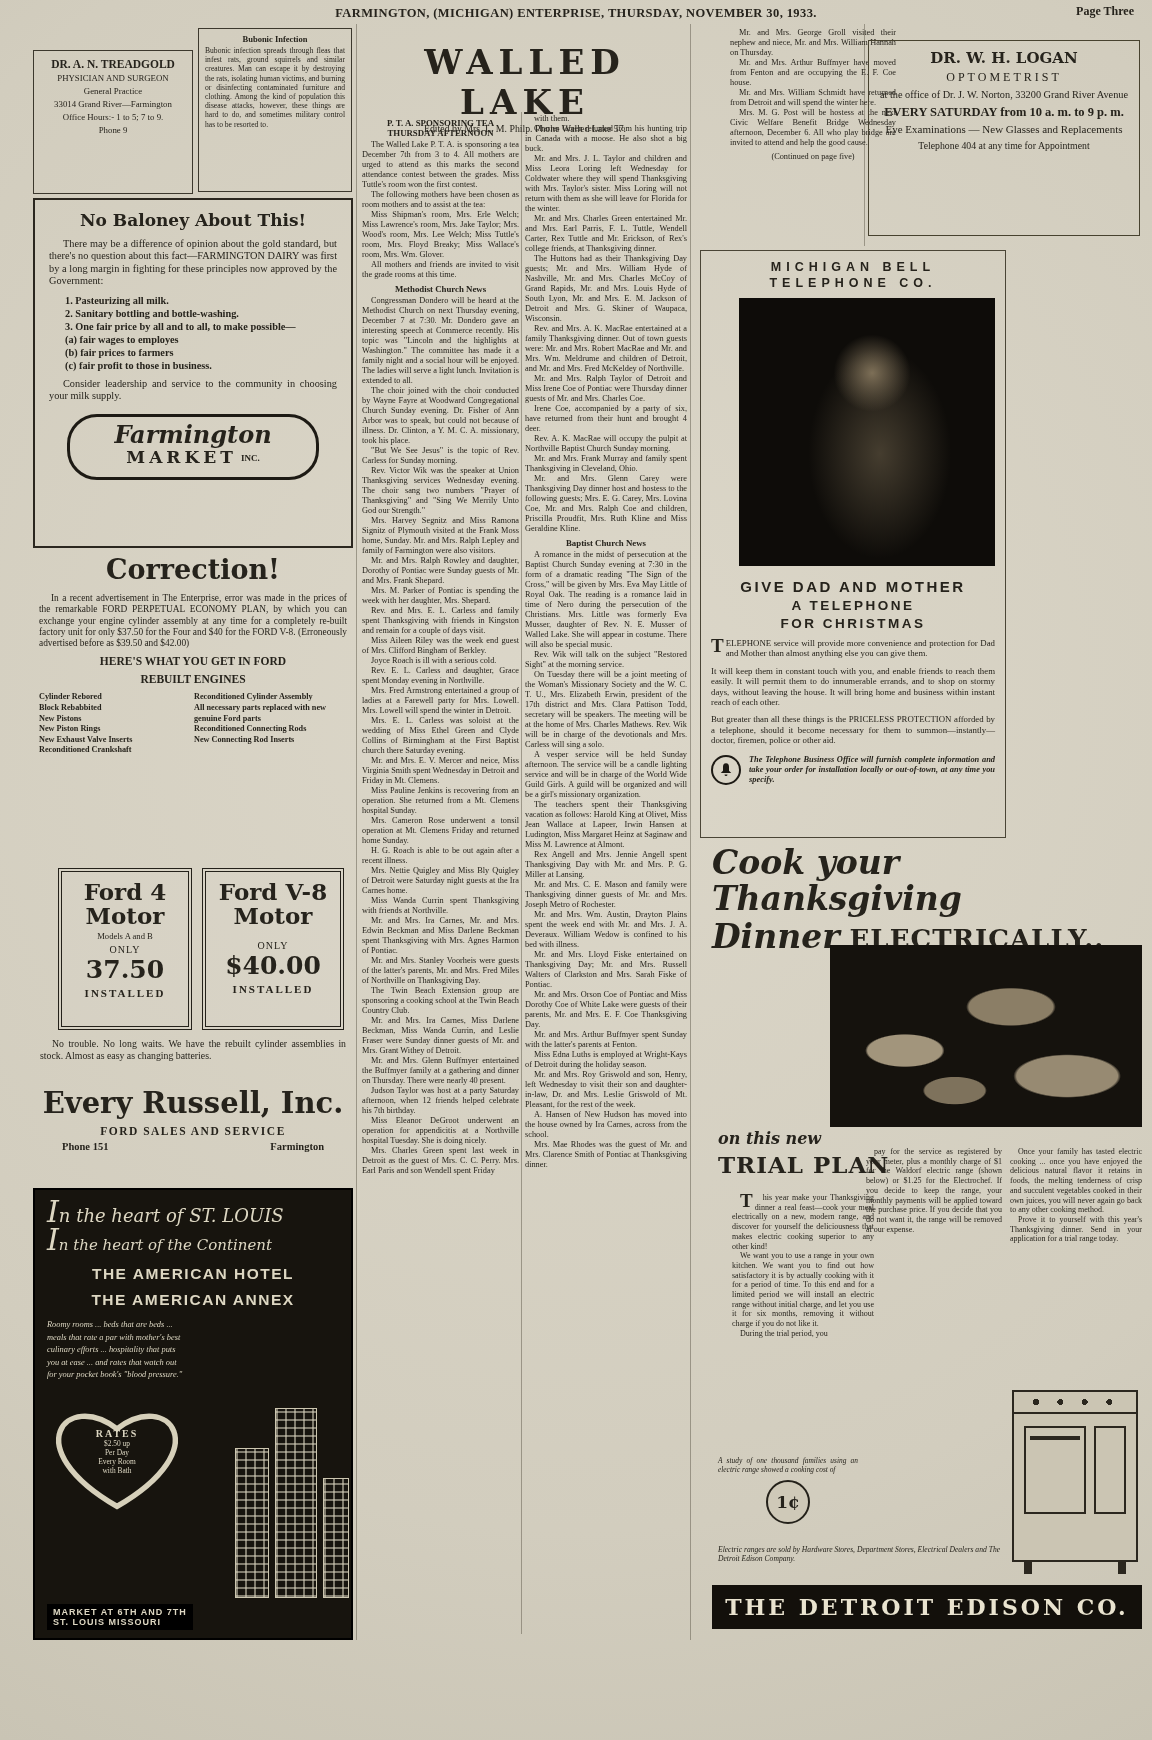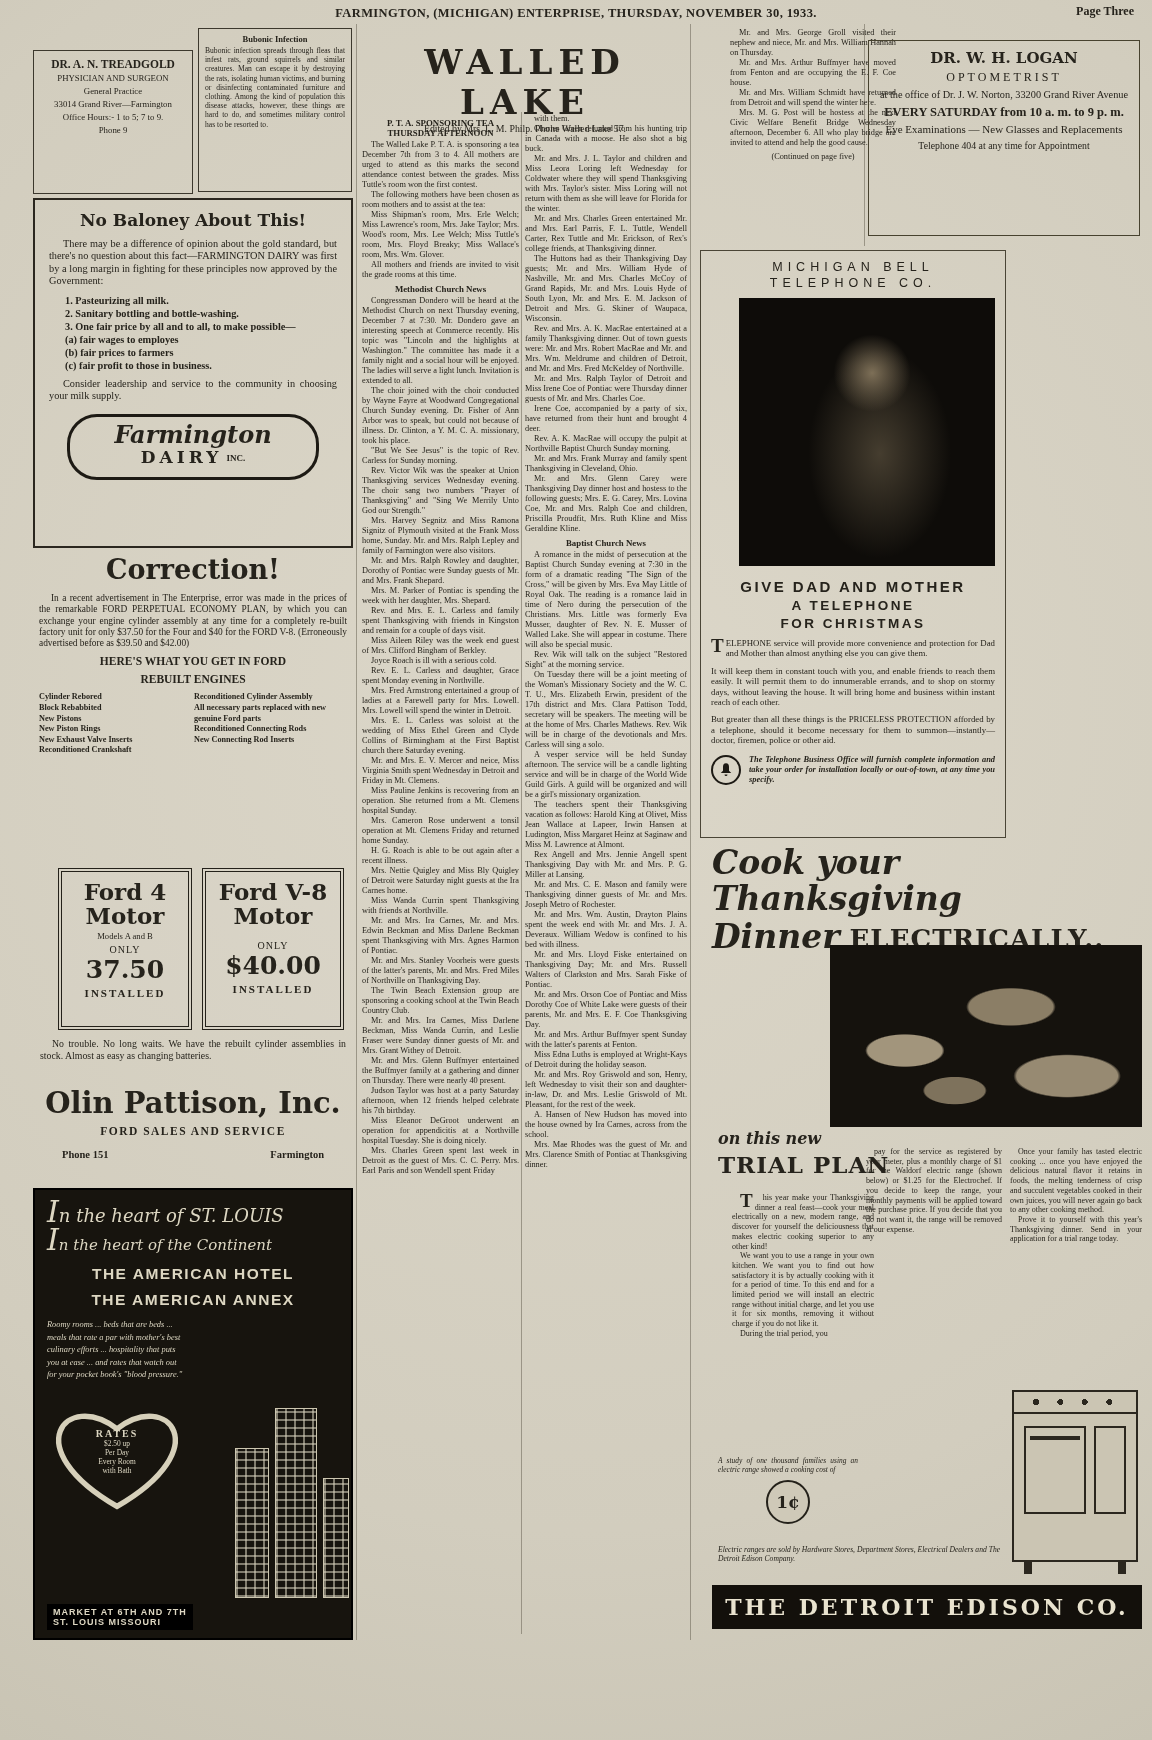--- a/index.html
+++ b/index.html
@@ -58,21 +58,21 @@
   .fb-only { font-size:10px; margin-top:3px; letter-spacing:1px; }
   .fb-price { font-family:"DejaVu Serif", serif; font-weight:bold; font-size:25px; line-height:26px; margin-top:2px; }
   .fb-inst { font-size:11px; font-weight:bold; letter-spacing:2px; margin-top:4px; }
 
   .no-trouble { left:40px; top:1038px; width:306px; font-size:9.8px; line-height:11.6px; text-align:justify; text-indent:12px; }
 
   
   .olin { left:33px; top:1086px; width:320px; text-align:center; }
   .olin-name { font-family:"DejaVu Serif", serif; font-weight:bold; font-size:29px; }
   .olin-service { font-size:11.5px; font-weight:bold; letter-spacing:1.5px; margin-top:5px; }
-  .olin-row { display:flex; justify-content:space-between; width:262px; margin:12px auto 0; font-size:10.5px; font-weight:bold; }
+  .olin-row { display:flex; justify-content:space-between; width:262px; margin:4px auto 0; font-size:10.5px; font-weight:bold; }
 
   
   .hotel { left:33px; top:1188px; width:320px; height:452px; background:#17140e; border:2px solid #000; color:#ddd7c2; padding:10px 12px; overflow:hidden; }
   .hotel-script { font-family:"DejaVu Serif", serif; font-style:italic; font-size:18px; line-height:24px; }
   .hotel-script::first-letter { font-size:30px; }
   .hotel-name { font-family:"Liberation Sans", sans-serif; font-weight:bold; font-size:15.5px; letter-spacing:1.5px; text-align:center; margin-top:8px; }
   .hotel-copy { margin-top:10px; }
   .hotel-line { font-style:italic; font-size:8.4px; line-height:12.6px; }
   .heart { position:absolute; left:16px; top:206px; width:132px; height:120px; }
   .heart svg { width:100%; height:100%; }
@@ -102,21 +102,21 @@
   .logan { left:868px; top:40px; width:272px; height:196px; border:1px solid #47422f; padding:8px 10px; text-align:center; }
   .logan-name { font-family:"DejaVu Serif", serif; font-weight:bold; font-size:15px; }
   .logan-title { font-size:12px; letter-spacing:3px; margin-top:3px; }
   .logan-office { font-size:10.3px; margin-top:4px; line-height:12px; }
   .logan-sat { font-weight:bold; font-size:12.5px; margin-top:4px; line-height:14px; }
   .logan-exams { font-size:11px; margin-top:4px; line-height:13px; }
   .logan-phone { font-size:9.8px; margin-top:4px; line-height:11.5px; }
 
   
   .bell { left:700px; top:250px; width:306px; height:588px; border:1px solid #4a4536; padding:8px 10px; }
-  .bell-co { text-align:center; font-family:"Liberation Sans", sans-serif; font-weight:normal; font-size:12.5px; letter-spacing:5px; line-height:16px; }
+  .bell-co { text-align:center; font-family:"Liberation Sans", sans-serif; font-weight:bold; font-size:12.5px; letter-spacing:5px; line-height:16px; }
   .bell-photo { width:256px; height:268px; margin:7px 0 0 auto;
     background: radial-gradient(circle 55px at 52% 28%, #7d6f57 0%, rgba(125,111,87,0) 70%),
                 radial-gradient(ellipse 95px 140px at 55% 58%, #453d2f 0%, rgba(69,61,47,0) 75%),
                 #0e0c09; }
   .bell-h1 { text-align:center; font-family:"Liberation Sans", sans-serif; font-weight:bold; font-size:15px; letter-spacing:2.5px; margin-top:12px; }
   .bell-h2 { text-align:center; font-family:"Liberation Sans", sans-serif; font-weight:bold; font-size:13.5px; letter-spacing:2.5px; margin-top:3px; }
   .bell-p { font-size:8.8px; line-height:10.4px; text-align:justify; margin-top:7px; }
   .dropcap::first-letter { float:left; font-size:19px; line-height:15px; font-weight:bold; padding-right:2px; }
   .bell-foot { display:flex; gap:8px; margin-top:9px; align-items:flex-start; }
   .bell-logo { flex:0 0 30px; width:30px; height:30px; border:2px solid #1d1a14; border-radius:50%; display:flex; align-items:center; justify-content:center; }
@@ -196,21 +196,21 @@
         <div class="dairy-point">1. Pasteurizing all milk.</div>
         <div class="dairy-point">2. Sanitary bottling and bottle-washing.</div>
         <div class="dairy-point">3. One fair price by all and to all, to make possible—</div>
         <div class="dairy-point">(a) fair wages to employes</div>
         <div class="dairy-point">(b) fair prices to farmers</div>
         <div class="dairy-point">(c) fair profit to those in business.</div>
       </div>
     <p class="dairy-outro">Consider leadership and service to the community in choosing your milk supply.</p>
     <div class="dairy-logo">
       <span class="dl1">Farmington</span>
-      <span class="dl2">DAIRY</span>
+      <span class="dl2">MARKET</span>
       <span class="dl3">INC.</span>
     </div>
   </section>
 
   <section class="abs correction">
     <h2 class="corr-title">Correction!</h2>
     <p class="corr-para">In a recent advertisement in The Enterprise, error was made in the prices of the remarkable FORD PERPETUAL ECONOMY PLAN, by which you can exchange your engine cylinder assembly at any time for a completely re-built factory unit for only $37.50 for the Four and $40 for the FORD V-8. (Erroneously advertised before as $39.50 and $42.00)</p>
     <div class="corr-sub">HERE'S WHAT YOU GET IN FORD</div>
     <div class="corr-sub">REBUILT ENGINES</div>
     <div class="parts">
@@ -243,21 +243,21 @@
     <div class="fb-big">Ford V-8</div>
     <div class="fb-big">Motor</div>
     <div class="fb-only" style="margin-top:12px">ONLY</div>
     <div class="fb-price">$40.00</div>
     <div class="fb-inst">INSTALLED</div>
   </div>
 
   <p class="abs no-trouble">No trouble. No long waits. We have the rebuilt cylinder assemblies in stock. Almost as easy as changing batteries.</p>
 
   <section class="abs olin">
-    <div class="olin-name">Olin Pattison, Inc.</div>
+    <div class="olin-name">Every Russell, Inc.</div>
     <div class="olin-service">FORD SALES AND SERVICE</div>
     <div class="olin-row">
       <span>Phone 151</span>
       <span>Farmington</span>
     </div>
   </section>
 
   <section class="abs hotel">
     <div class="hotel-script">In the heart of ST. LOUIS</div>
     <div class="hotel-script" style="font-size:15px">In the heart of the Continent</div>

